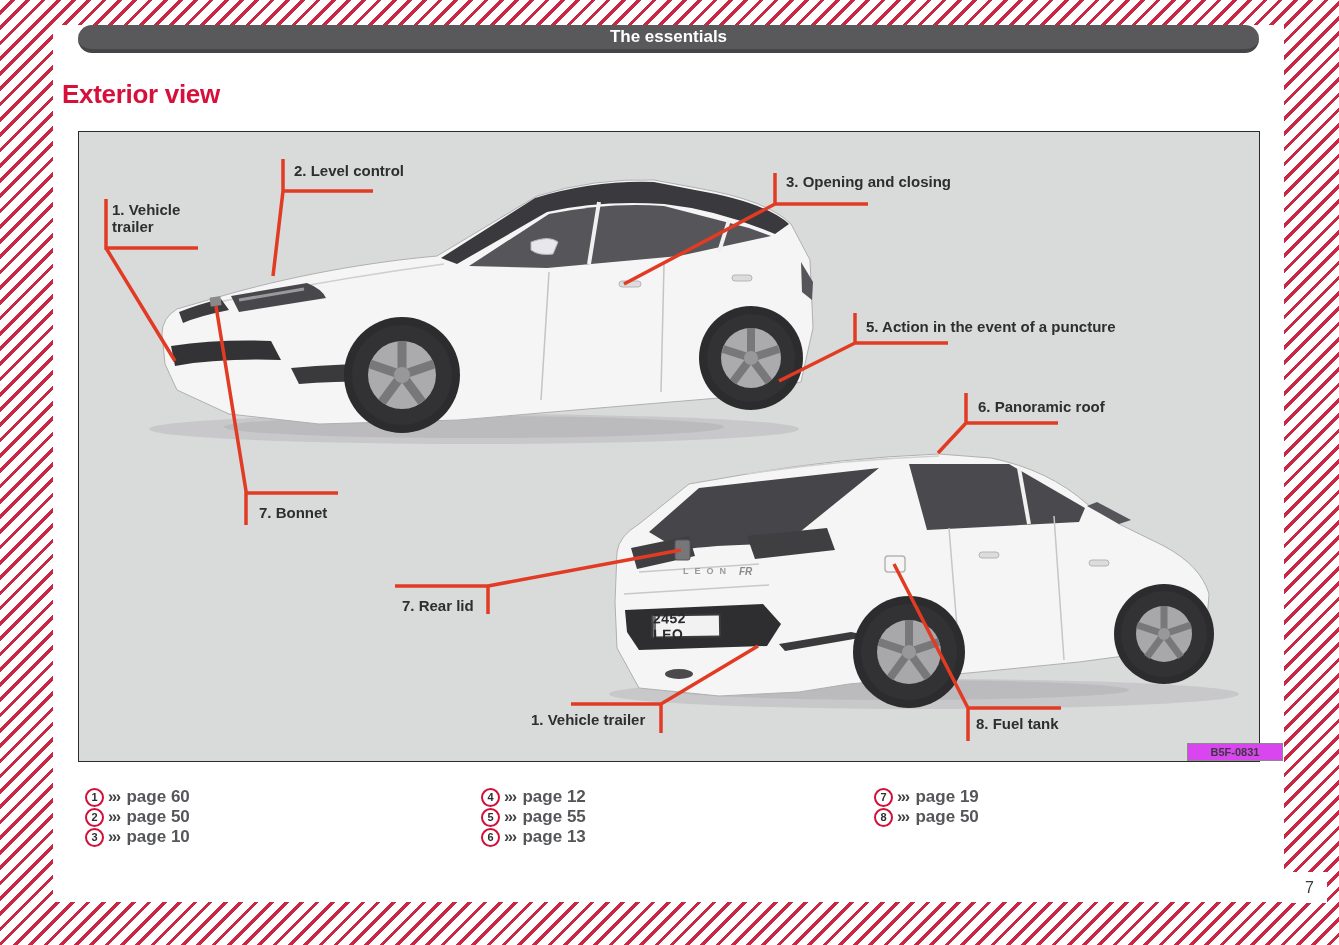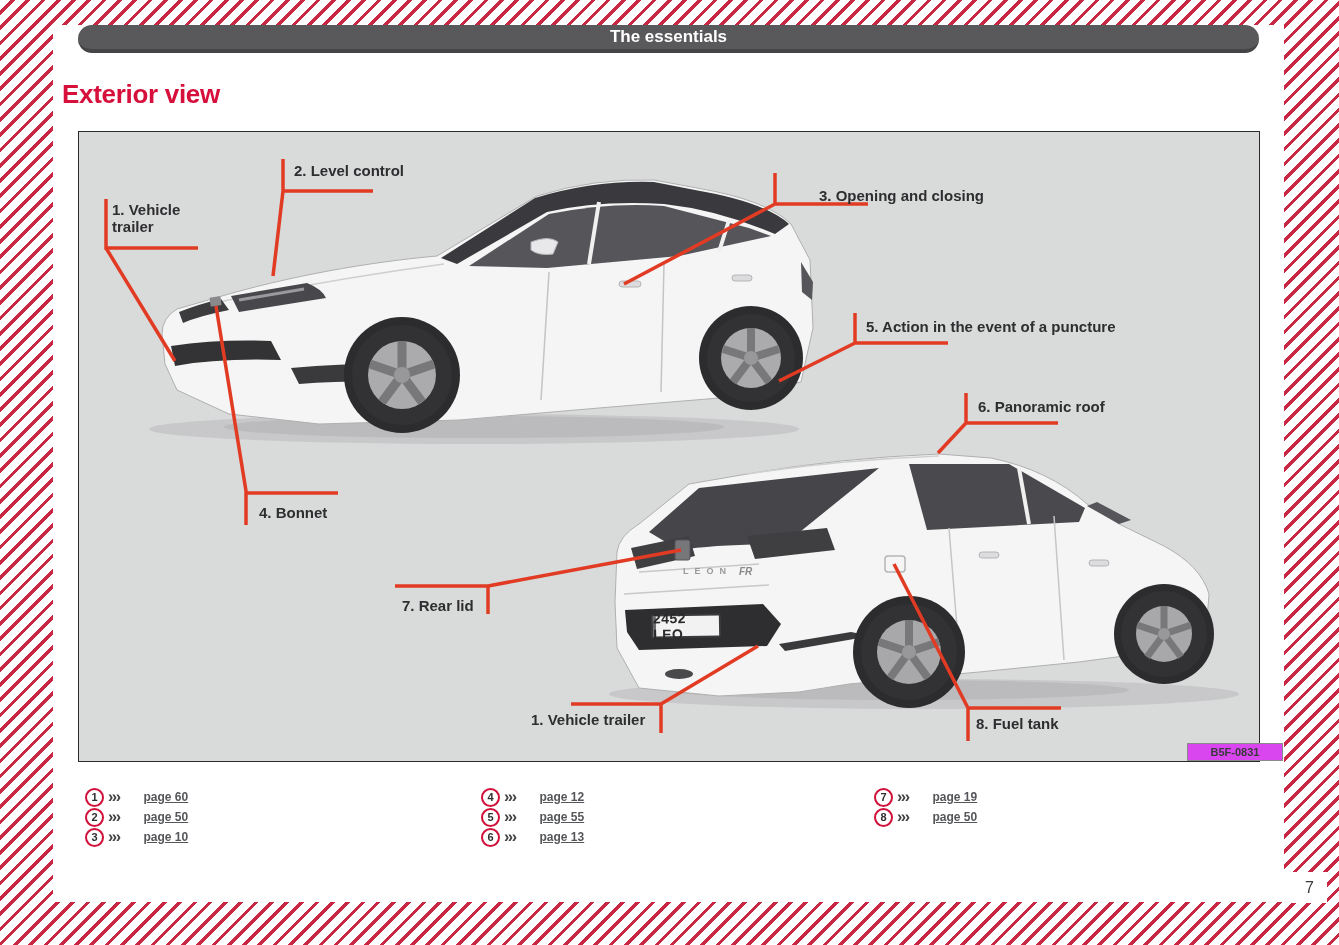--- a/index.html
+++ b/index.html
@@ -64,21 +64,21 @@
   .ref-circle{
     width:15px;height:15px;border:2px solid #d11039;border-radius:50%;
     display:flex;align-items:center;justify-content:center;
     font-size:11px;font-weight:bold;color:#2e2e30;flex:0 0 auto;
   }
   .ref-chevron{
     margin-left:4px;color:#3f3f42;font-weight:bold;font-size:16px;
     letter-spacing:-1.5px;line-height:1;
   }
   .ref-page{
-    margin-left:24px;color:#55565a;font-weight:bold;font-size:12px;white-space:nowrap;text-decoration:underline;
+    margin-left:7px;color:#55565a;font-weight:bold;font-size:17px;white-space:nowrap;
   }
   .page-number-box{
     left:1283px;top:872px;width:44px;height:31px;
     background:#ffffff;
     display:flex;align-items:center;justify-content:flex-start;
     padding-left:22px;box-sizing:border-box;
     color:#3a3a3c;font-size:16px;
   }
 </style>
 </head>
@@ -209,22 +209,22 @@
         <path d="M776,181 L776,211 L869,211 M776,211 L700,249"></path>
         <path d="M887,261 L887,291 L979,291 M887,291 L859,321"></path>
         <path d="M316,454 L409,454 L409,482 M409,454 L602,418"></path>
         <path d="M492,572 L582,572 L582,601 M582,572 L679,514"></path>
         <path d="M982,576 L889,576 L889,609 M889,576 L815,432"></path>
       </g>
     </svg>
 
     <div class="callout-label wrap" style="left:33px;top:69px;">1. Vehicle trailer</div>
     <div class="callout-label" style="left:215px;top:30px;">2. Level control</div>
-    <div class="callout-label" style="left:707px;top:55px;margin-left:33px;">3. Opening and closing</div>
-    <div class="callout-label" style="left:180px;top:372px;">4. Bonnet</div>
+    <div class="callout-label" style="left:707px;top:41px;">3. Opening and closing</div>
+    <div class="callout-label" style="left:180px;top:372px;">7. Bonnet</div>
     <div class="callout-label" style="left:787px;top:186px;">5. Action in the event of a puncture</div>
     <div class="callout-label" style="left:899px;top:266px;">6. Panoramic roof</div>
     <div class="callout-label" style="left:323px;top:465px;">7. Rear lid</div>
     <div class="callout-label" style="left:452px;top:579px;">1. Vehicle trailer</div>
     <div class="callout-label" style="left:897px;top:583px;">8. Fuel tank</div>
 
     <div class="plate">2452 LEO</div>
     <div class="badge-model">LEON</div>
     <div class="badge-trim">FR</div>
     <div class="image-code">B5F-0831</div>

